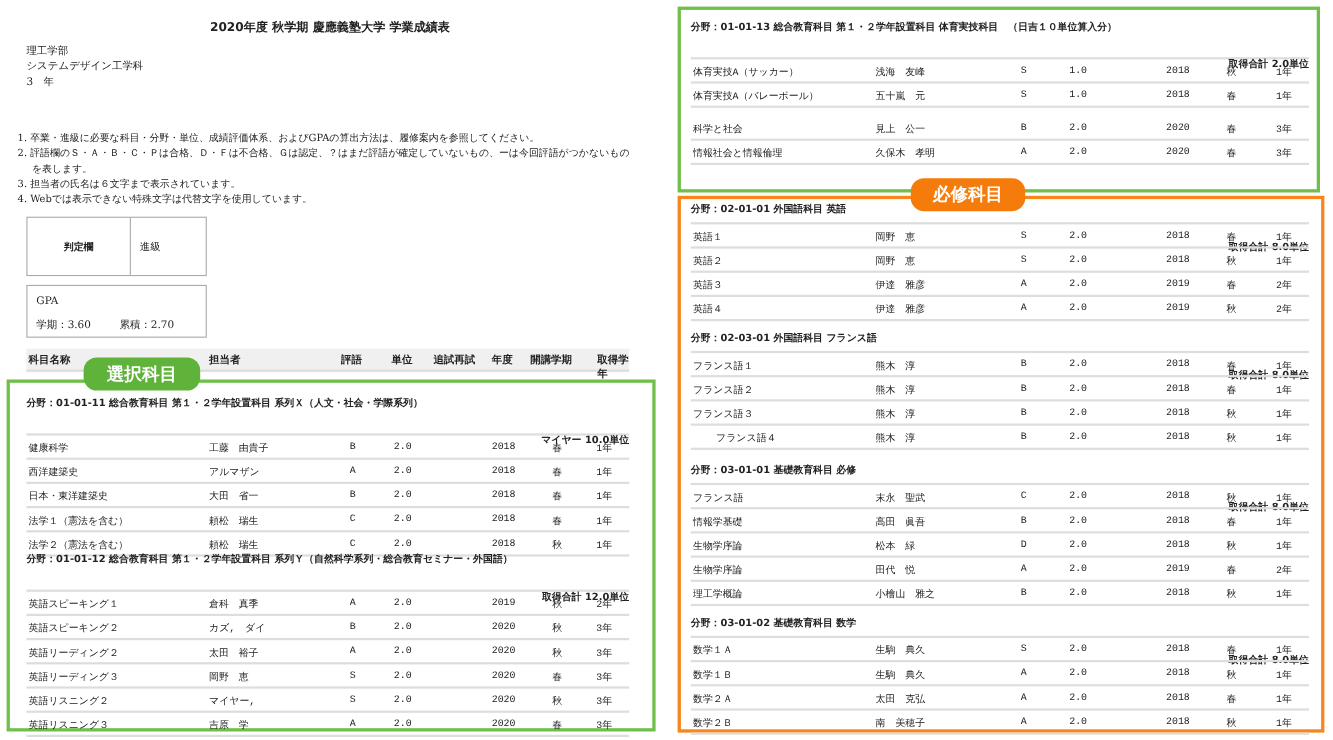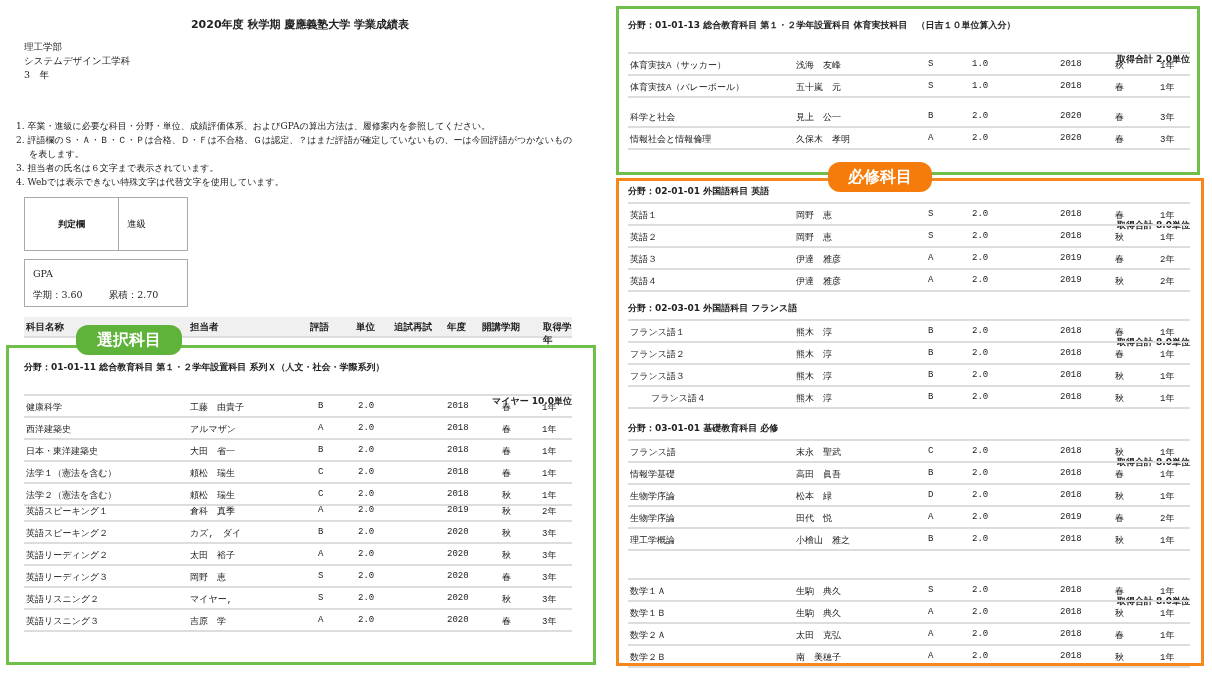--- a/index.html
+++ b/index.html
@@ -124,20 +124,24 @@
         <span style="left: 166px;">頼松　瑞生</span>
         <span style="left: 294px;">C</span>
         <span style="left: 334px;">2.0</span>
         <span style="left: 372px;"></span>
         <span style="left: 423px;">2018</span>
         <span style="left: 478px;">秋</span>
         <span style="left: 518px;">1年</span>
       </div>
     </div>
   <div class="field" id="f1" style="left:24px;top:500px;width:548px;">
+      <div class="fhead bold" style="min-height: 34px; line-height: 15px; padding-top: 2px;">
+        <span class="ftitle" style="width: 460px;">分野：01-01-12 総合教育科目 第１・２学年設置科目 系列Ｙ（自然科学系列・総合教育セミナー・外国語）</span>
+        <span class="ftotal" style="top: 2px; width: 82px;">取得合計 12.0単位</span>
+      </div>
       <div class="row">
         <span style="left: 2px;">英語スピーキング１</span>
         <span style="left: 166px;">倉科　真季</span>
         <span style="left: 294px;">A</span>
         <span style="left: 334px;">2.0</span>
         <span style="left: 372px;"></span>
         <span style="left: 423px;">2019</span>
         <span style="left: 478px;">秋</span>
         <span style="left: 518px;">2年</span>
       </div>
@@ -390,20 +394,21 @@
         <span style="left: 300px;">B</span>
         <span style="left: 344px;">2.0</span>
         <span style="left: 380px;"></span>
         <span style="left: 432px;">2018</span>
         <span style="left: 487px;">秋</span>
         <span style="left: 532px;">1年</span>
       </div>
     </div>
   <div class="field" id="f7" style="left:18px;top:558px;width:562px;">
       <div class="fhead bold" style="min-height: 18px; line-height: 15px; padding-top: 2px;">
+        <span class="ftitle" style="width: 470px;">分野：03-01-02 基礎教育科目 数学</span>
         <span class="ftotal" style="top: 2px;">取得合計 8.0単位</span>
       </div>
       <div class="row">
         <span style="left: 2px;">数学１Ａ</span>
         <span style="left: 168px;">生駒　典久</span>
         <span style="left: 300px;">S</span>
         <span style="left: 344px;">2.0</span>
         <span style="left: 380px;"></span>
         <span style="left: 432px;">2018</span>
         <span style="left: 487px;">春</span>

